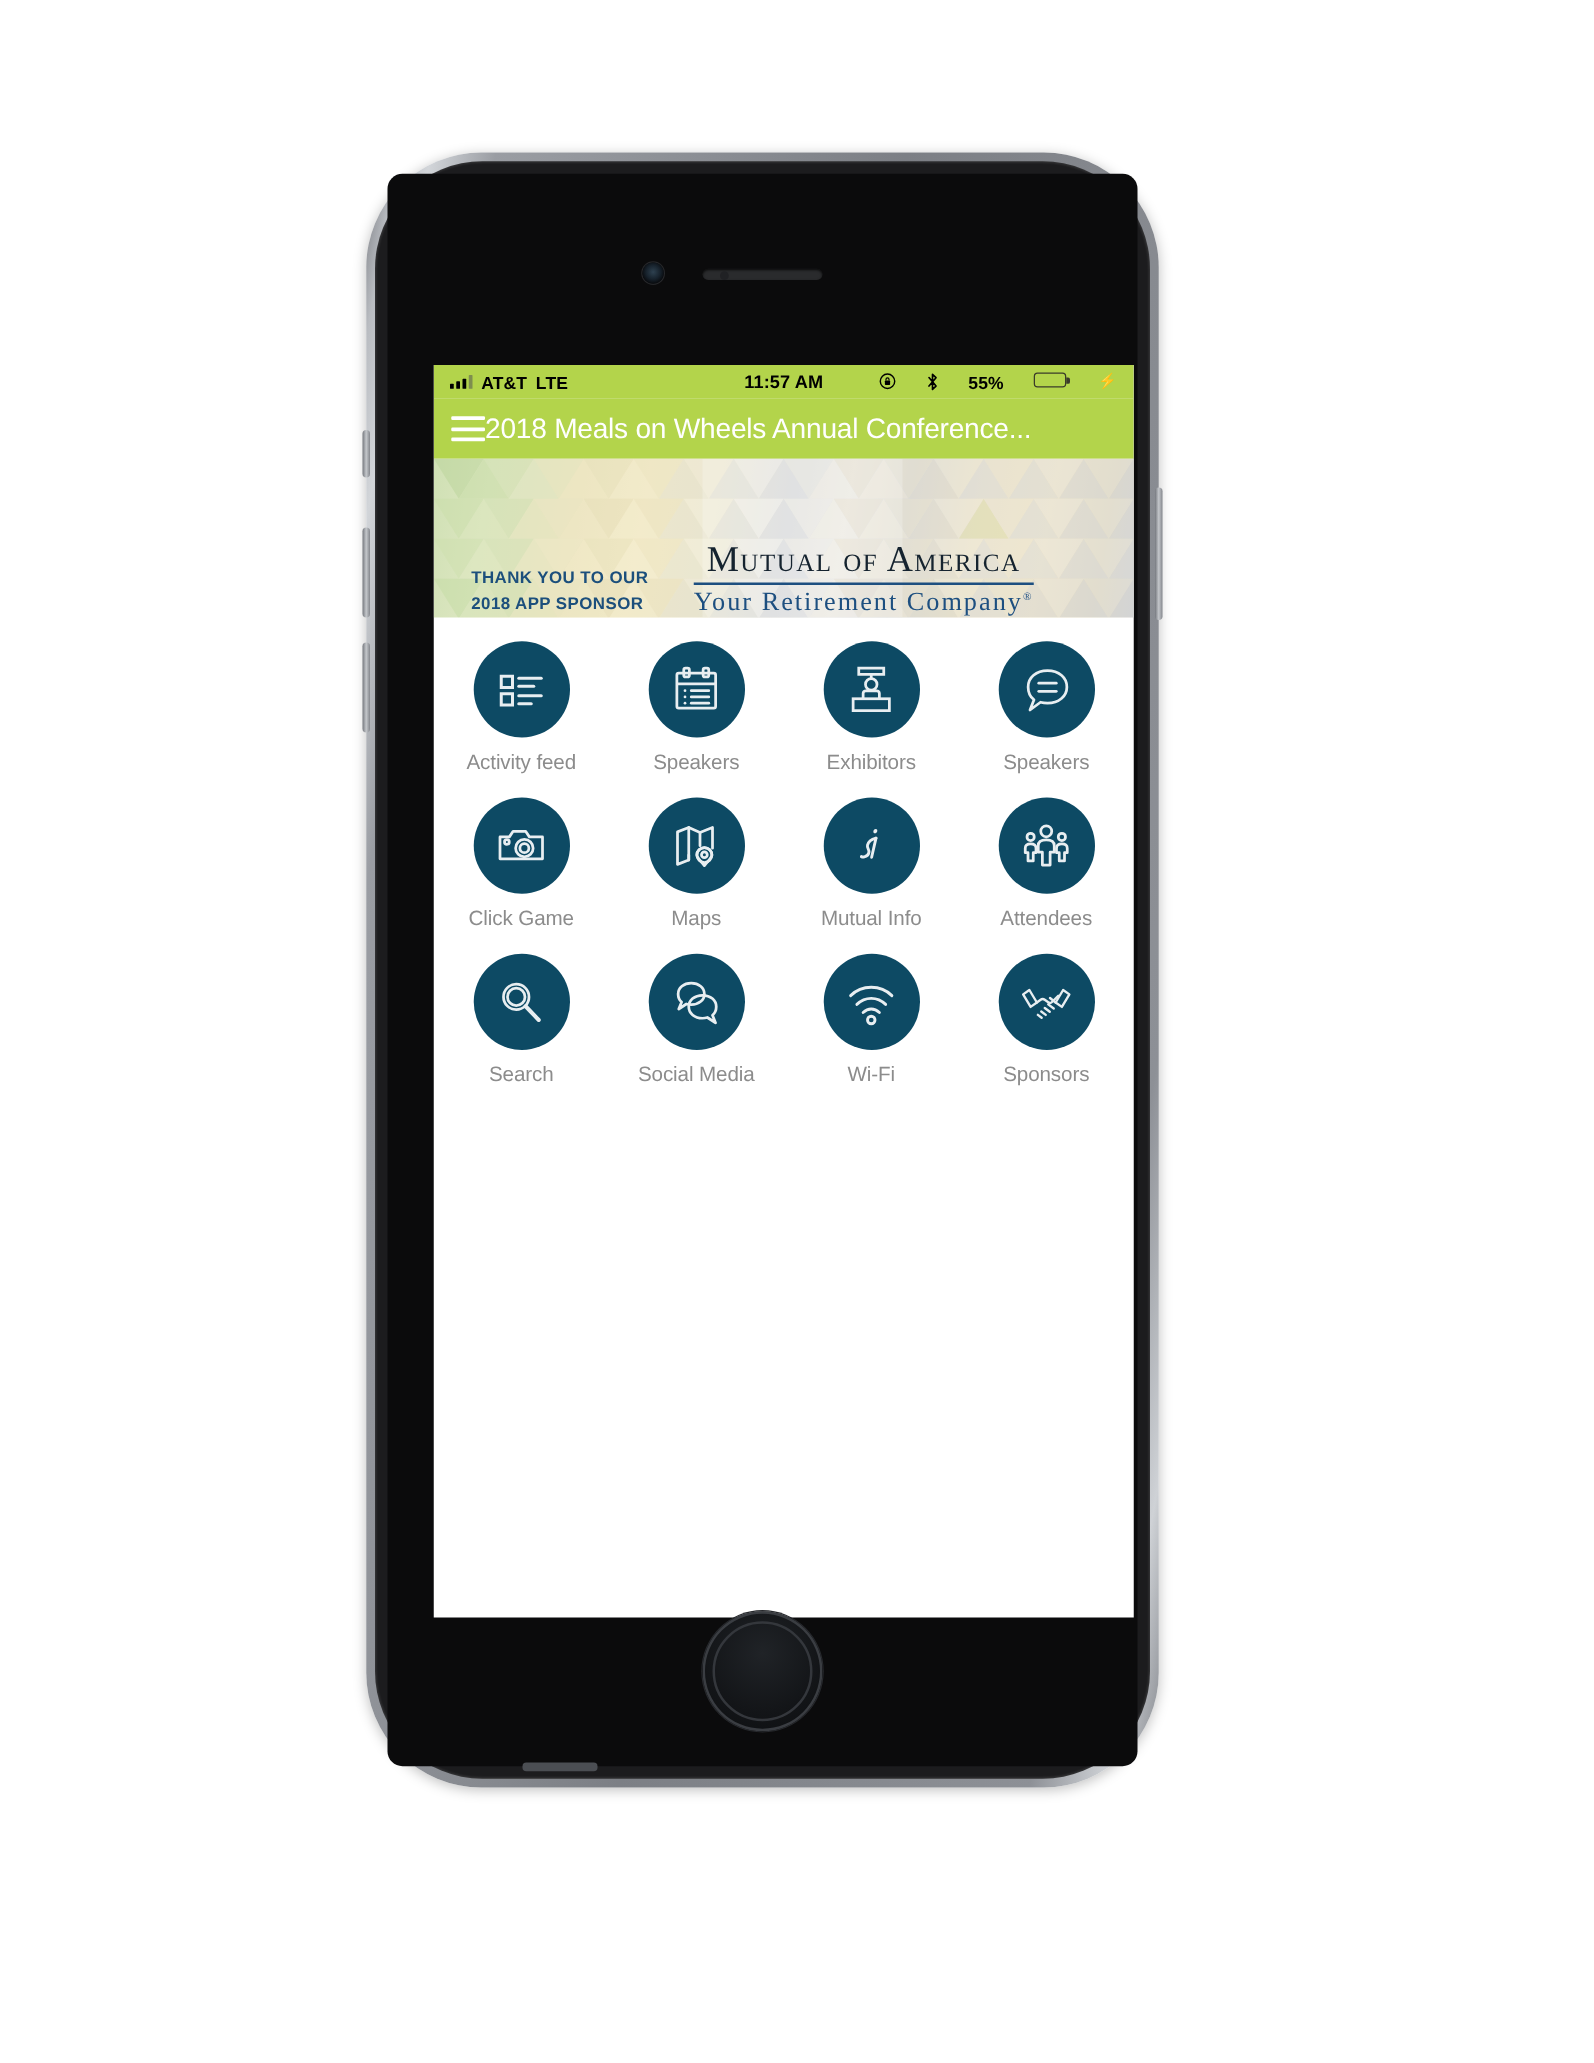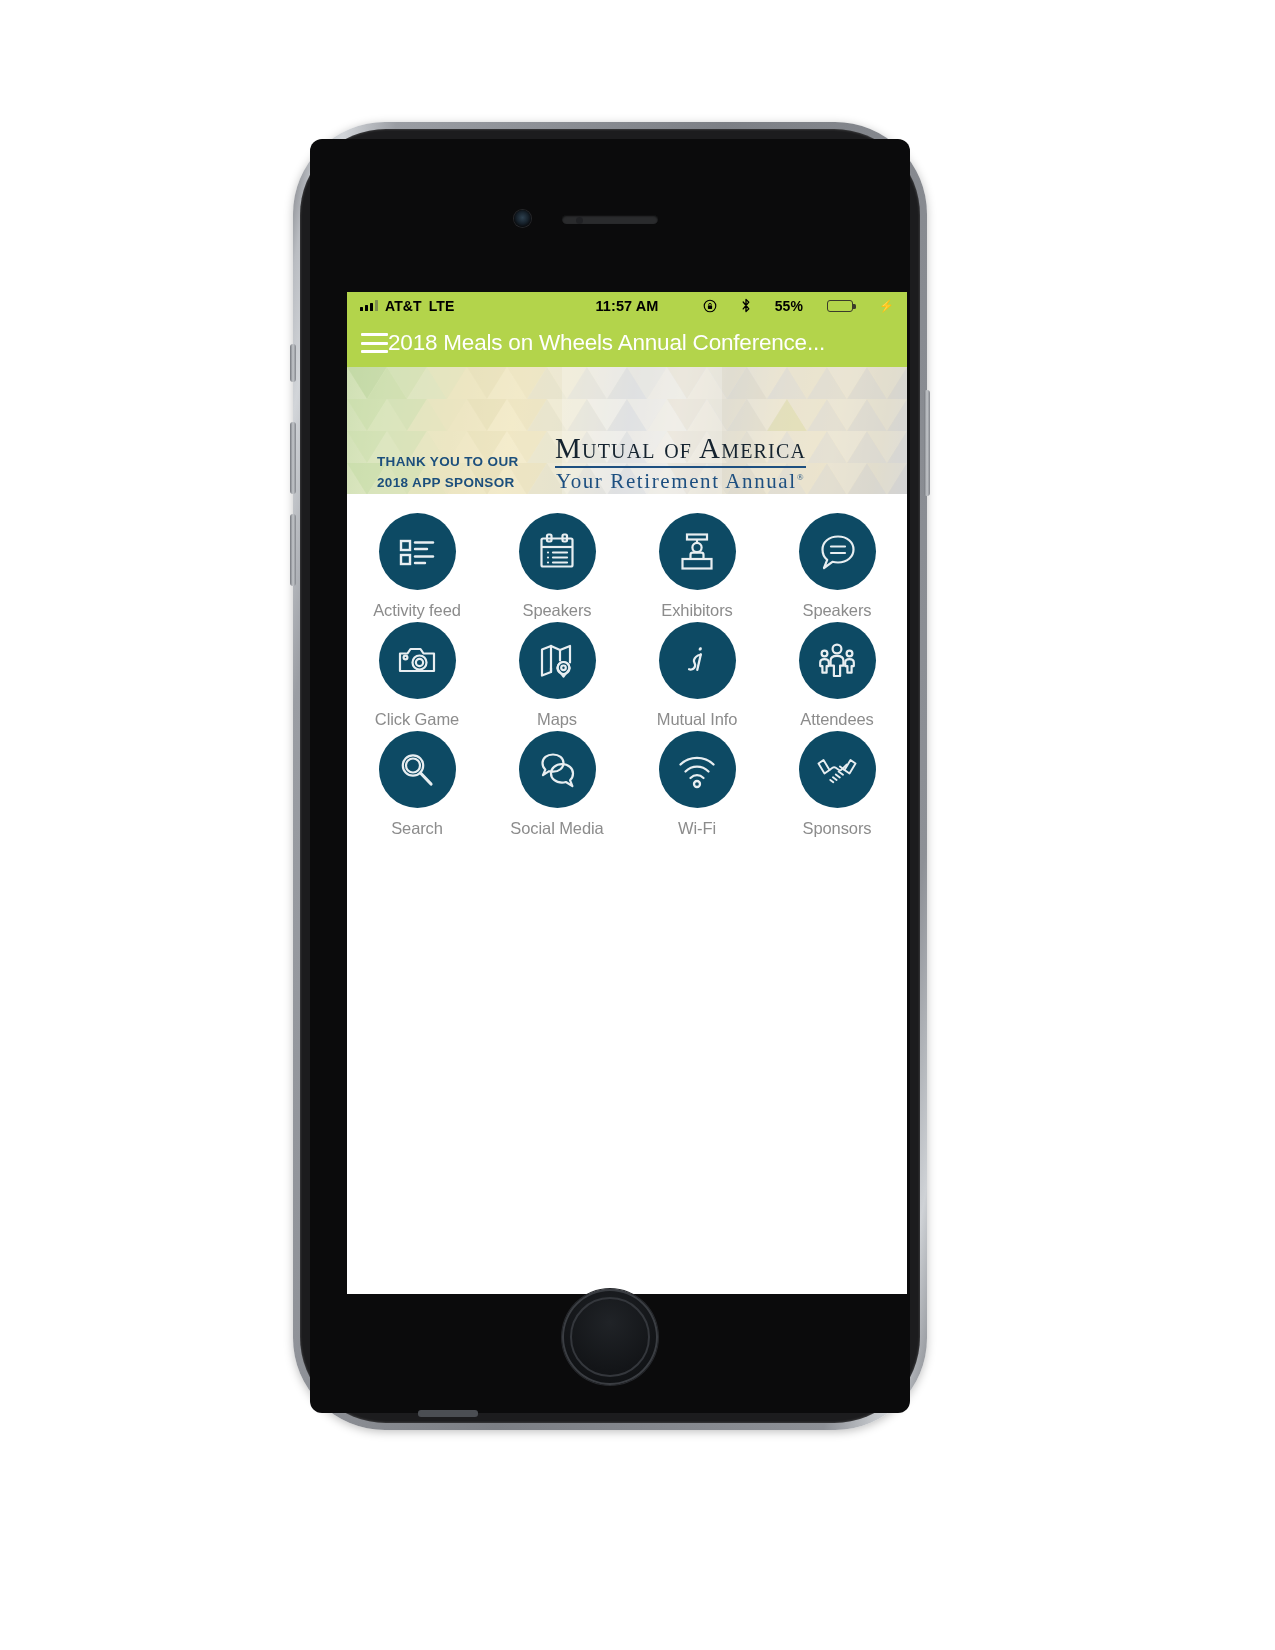--- a/index.html
+++ b/index.html
@@ -86,21 +86,21 @@
   #status-bar {
     height: 27px; width: 100%;
     background: #b3d44b;
     display: flex; align-items: center;
     padding: 0 13px;
     font-size: 14.5px; font-weight: bold; color: #000;
     letter-spacing: .1px;
   }
   .sb-left { display: flex; align-items: center; gap: 7px; }
   .sb-center { position: absolute; left: 0; right: 0; text-align: center; font-size: 14.5px; font-weight: bold; }
-  .sb-right { margin-left: auto; display: flex; align-items: center; gap: 24px; position: relative; z-index: 2; }
+  .sb-right { margin-left: auto; display: flex; gap: 24px; position: relative; z-index: 2; }
   #signal-bars { display: flex; align-items: flex-end; gap: 2px; height: 11px; }
   #signal-bars i { display:block; width: 3px; background: #000; border-radius: .5px; }
   #signal-bars i:nth-child(1){ height: 4px; }
   #signal-bars i:nth-child(2){ height: 6px; }
   #signal-bars i:nth-child(3){ height: 8px; }
   #signal-bars i:nth-child(4){ height: 11px; background:#7e8e4f; }
   .carrier, .network { font-size: 14px; font-weight: bold; }
   #battery-pct { font-size: 14px; font-weight: bold; }
   #battery {
     position: relative; width: 26px; height: 12px;
@@ -156,21 +156,21 @@
     font-size: 21px; color: #1d4f80; letter-spacing: 1.6px; white-space: nowrap;
     position: relative;
   }
   #sponsor-tag sup { font-size: 9px; vertical-align: super; }
 
   
   #icon-grid {
     padding: 19px 0 0;
     display: grid;
     grid-template-columns: repeat(4, 1fr);
-    row-gap: 2px;
+    row-gap: 18px;
   }
   .grid-cell {
     display: flex; flex-direction: column; align-items: center;
     cursor: pointer;
   }
   .icon-circle {
     width: 77px; height: 77px; border-radius: 50%;
     background: #0d4a64;
     display: flex; align-items: center; justify-content: center;
   }
@@ -357,21 +357,21 @@
           </svg>
 
           <div id="banner-content">
             <div id="thank-you">
               <div>THANK YOU TO OUR</div>
               <div>2018 APP SPONSOR</div>
             </div>
             <div id="sponsor-logo">
               <div id="sponsor-name">Mutual of America</div>
               <div id="sponsor-rule"></div>
-              <div id="sponsor-tag"><span>Your Retirement Annual</span><sup>®</sup></div>
+              <div id="sponsor-tag"><span>Your Retirement Company</span><sup>®</sup></div>
             </div>
           </div>
         </div>
 
         <div id="icon-grid">
 
           <div class="grid-cell">
             <div class="icon-circle">
               <svg width="46" height="46" viewBox="0 0 46 46">
                 <g fill="none" stroke="#e8eef1" stroke-width="2.4">

